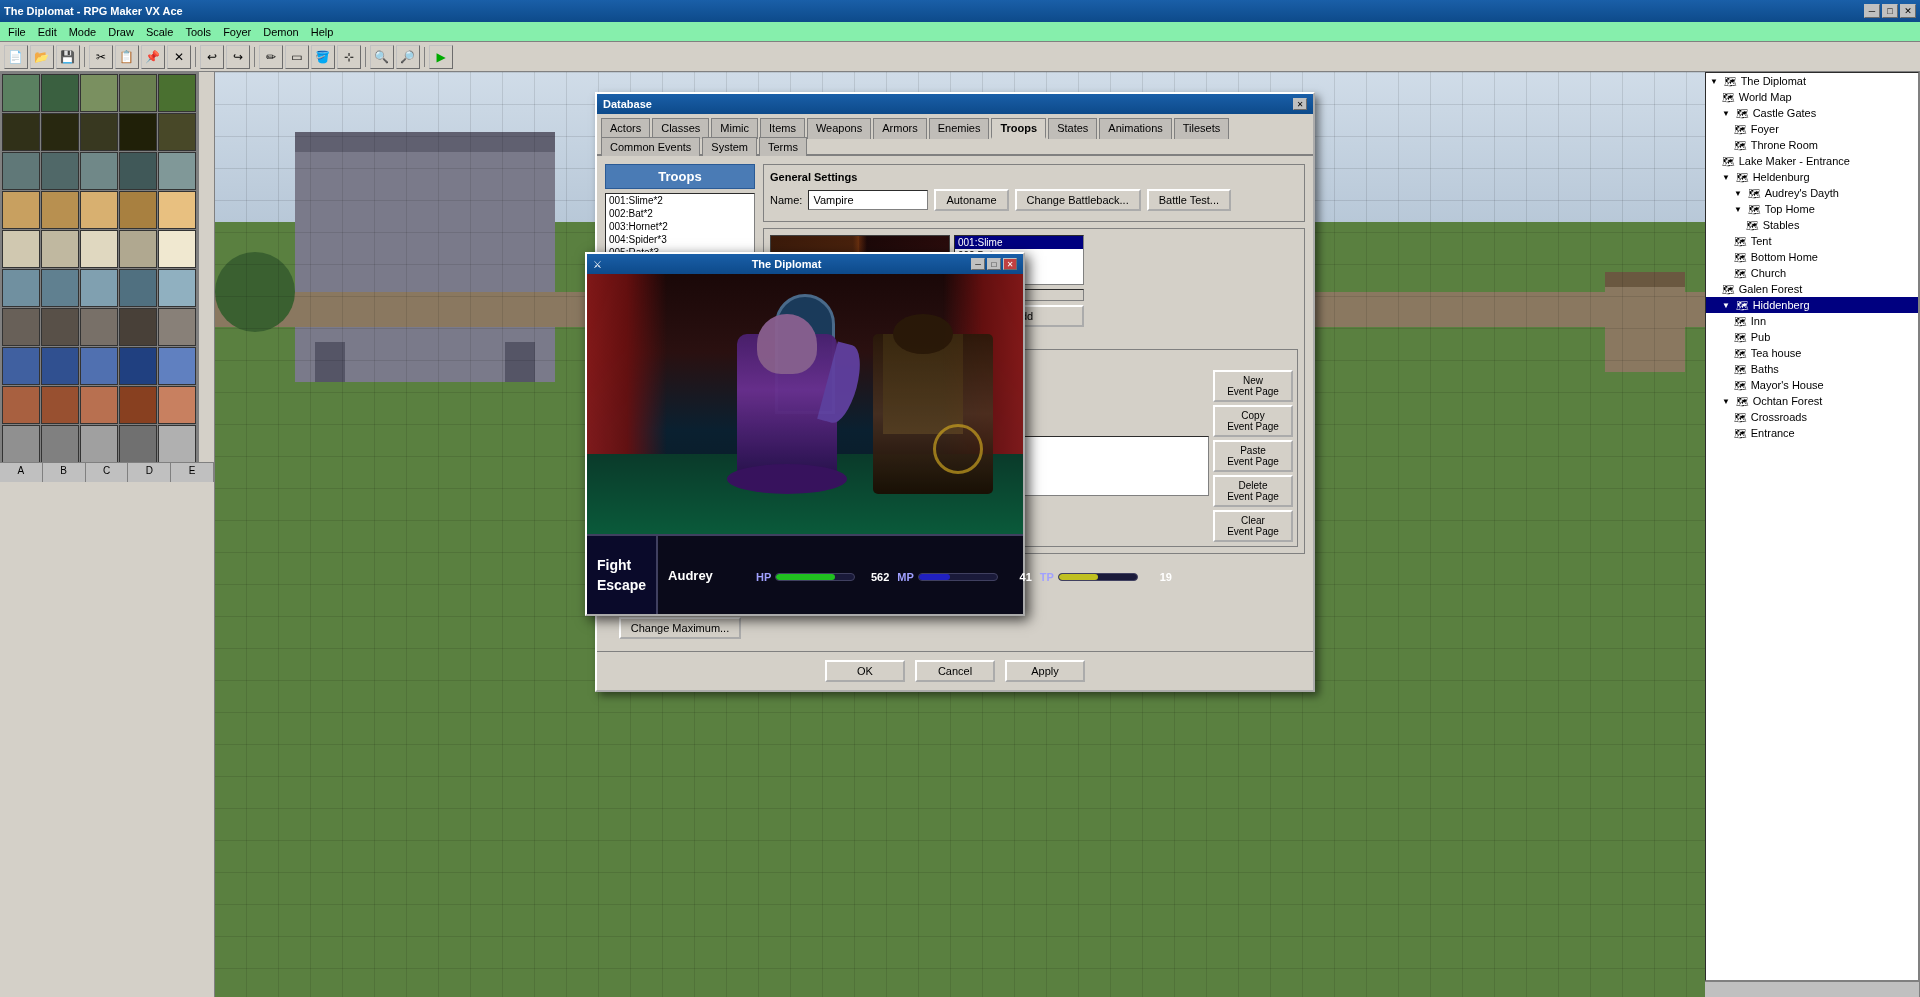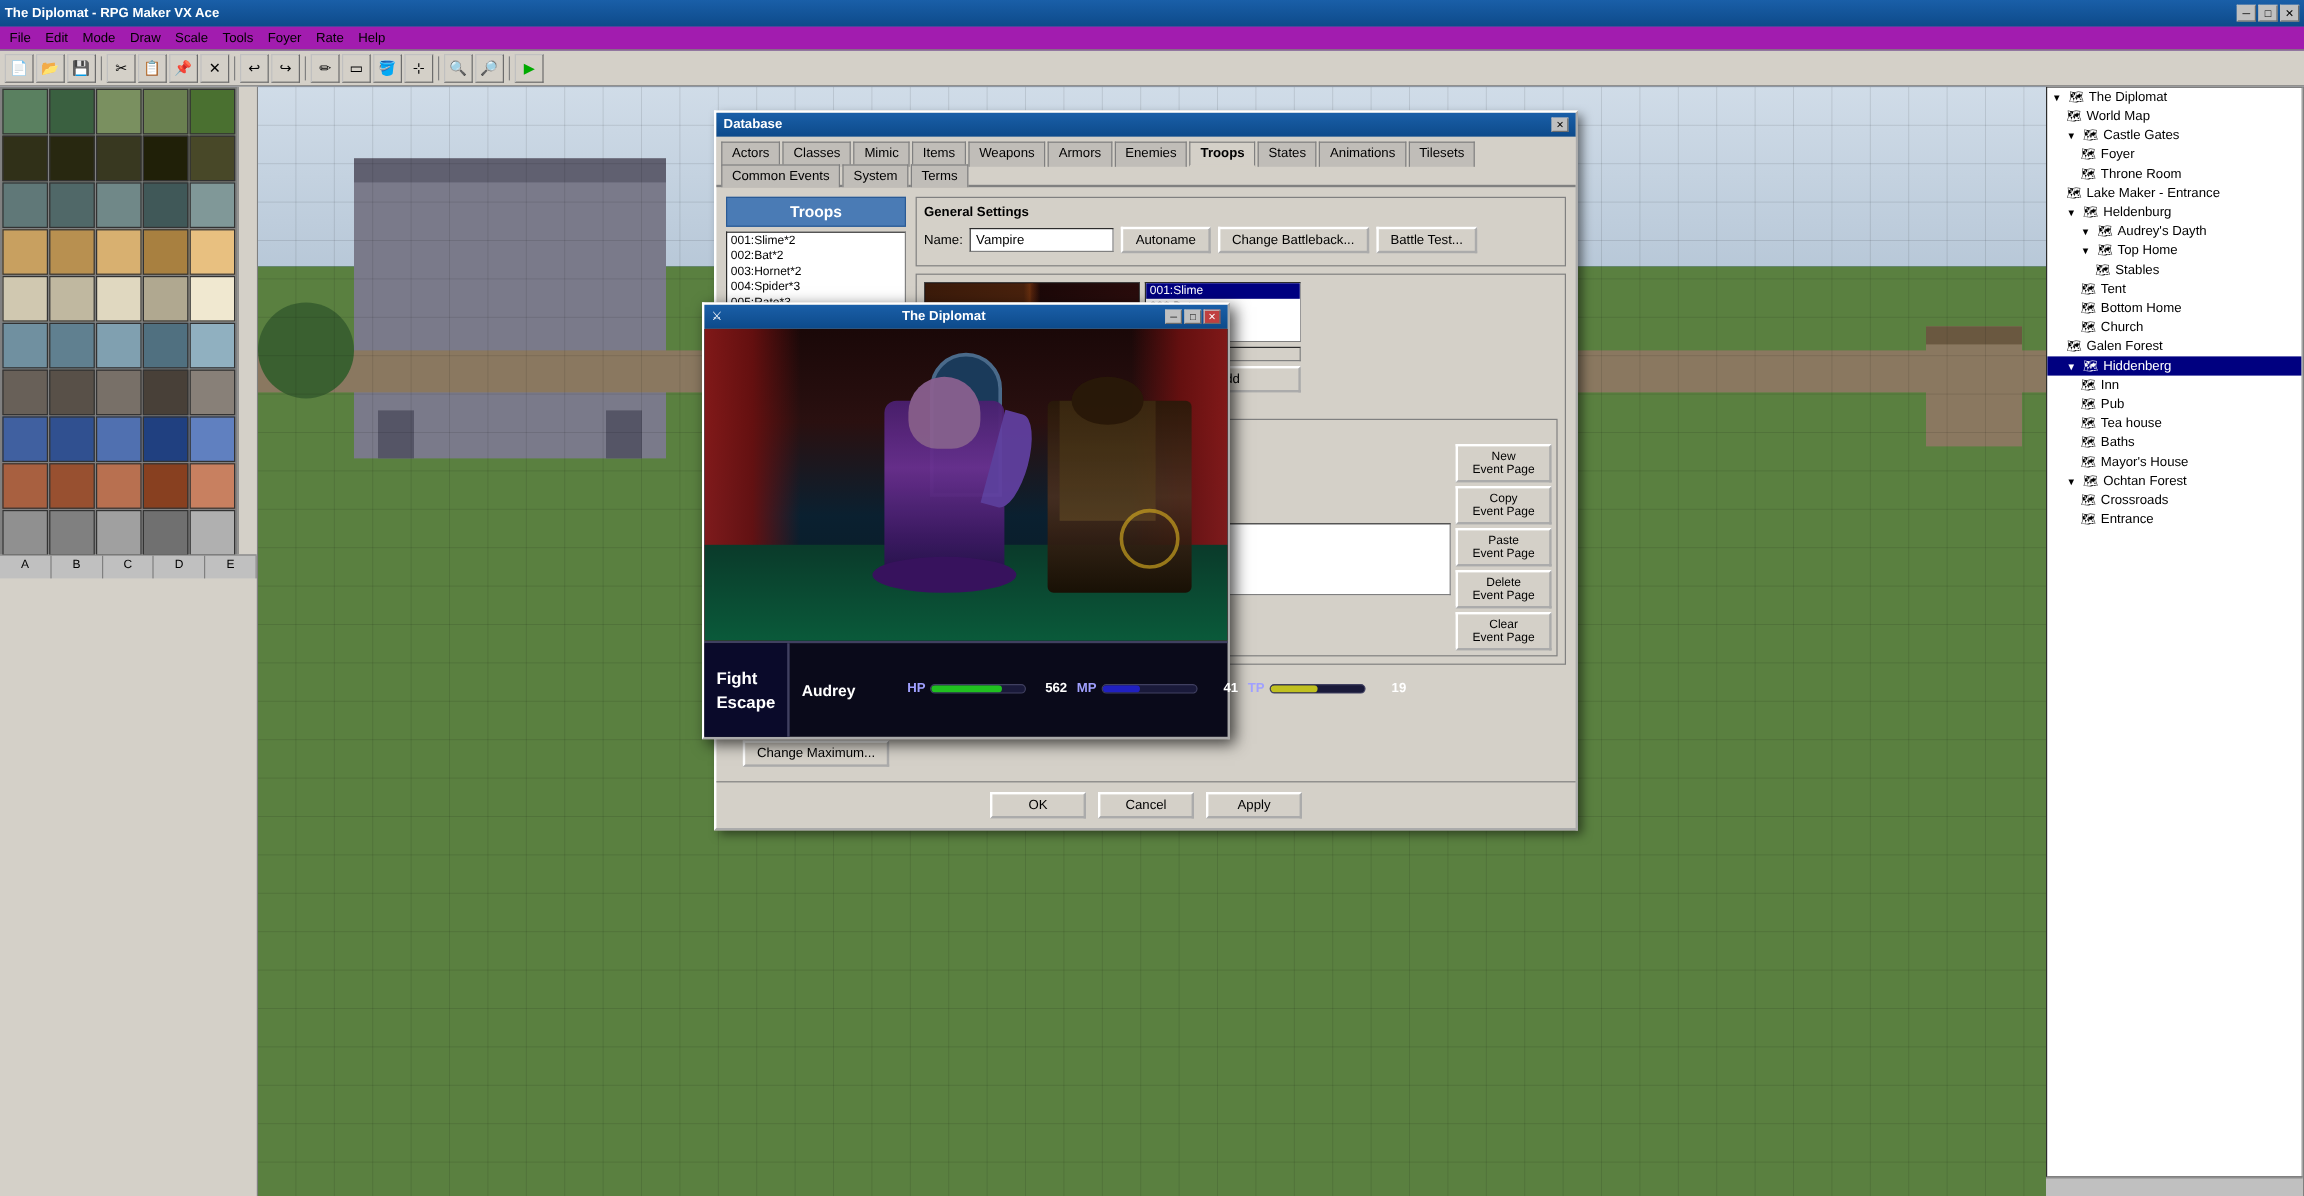--- a/index.html
+++ b/index.html
@@ -39,21 +39,21 @@
       background: #c0c0c0;
       border: 1px outset #c0c0c0;
       font-size: 9px;
       display: flex; align-items: center; justify-content: center;
       cursor: pointer;
       color: #000;
     }
 
     
     .menu-bar {
-      background: #a21caf;
+      background: #86efac;
       height: 20px;
       display: flex;
       align-items: center;
       padding: 0 2px;
       position: fixed;
       top: 22px; left: 0; right: 0;
       border-bottom: 1px solid #808080;
       z-index: 999;
     }
     .menu-item {
@@ -497,21 +497,21 @@
     .battle-status {
       flex: 1;
       padding: 10px;
       display: flex;
       flex-direction: column;
       justify-content: center;
       gap: 6px;
     }
     .battle-actor-row {
       display: flex;
-      align-items: flex-start;
+      align-items: flex-end;
       gap: 8px;
     }
     .actor-name {
       color: white;
       font-size: 13px;
       font-weight: bold;
       width: 80px;
     }
     .stat-group {
       display: flex;
@@ -651,21 +651,21 @@
 </div>
 
 <div class="menu-bar">
   <span class="menu-item">File</span>
   <span class="menu-item">Edit</span>
   <span class="menu-item">Mode</span>
   <span class="menu-item">Draw</span>
   <span class="menu-item">Scale</span>
   <span class="menu-item">Tools</span>
   <span class="menu-item">Foyer</span>
-  <span class="menu-item">Rate</span>
+  <span class="menu-item">Demon</span>
   <span class="menu-item">Help</span>
 </div>
 
 <div class="toolbar">
   <button class="toolbar-btn">📄</button>
   <button class="toolbar-btn">📂</button>
   <button class="toolbar-btn">💾</button>
   <div class="toolbar-sep"></div>
   <button class="toolbar-btn">✂</button>
   <button class="toolbar-btn">📋</button>

